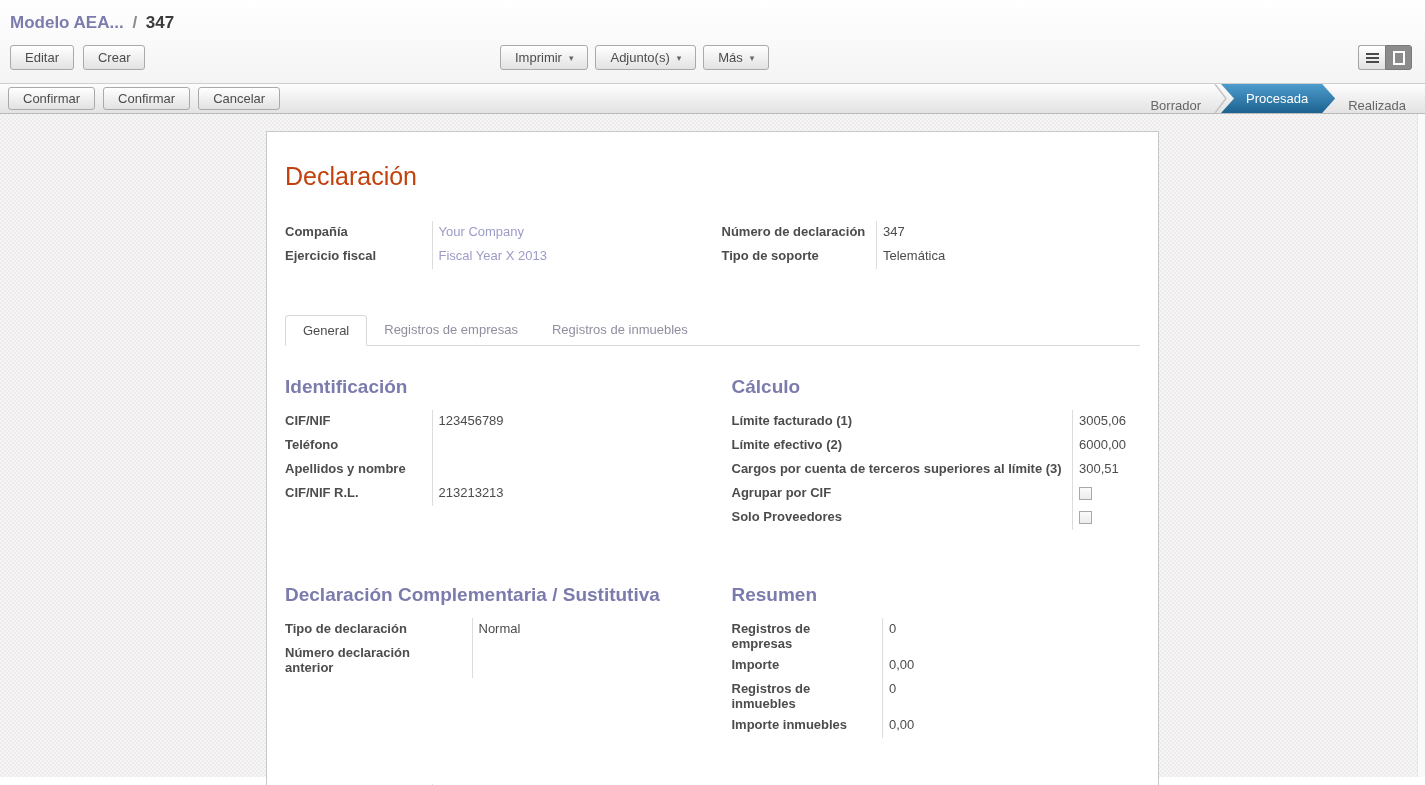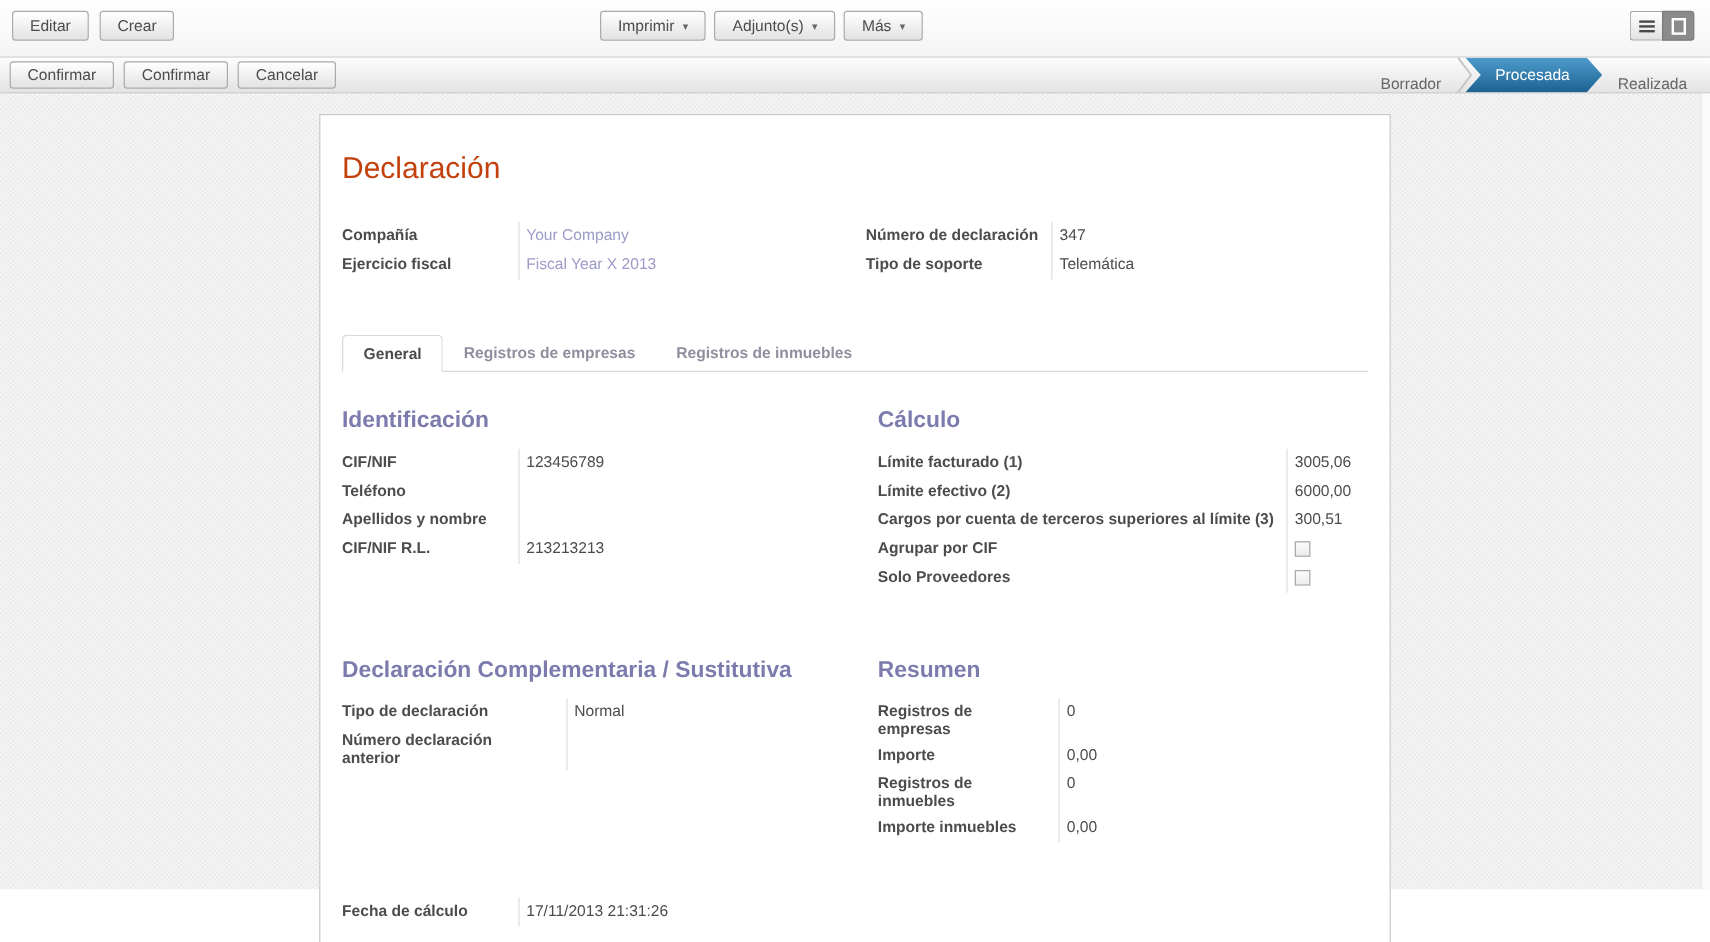--- a/index.html
+++ b/index.html
@@ -66,21 +66,21 @@
   table.fields { border-collapse:collapse; }
   .fields td { padding:3px 0; font-size:13px; color:#4c4c4c;
     vertical-align:top; height:24px; }
   .fields td.lbl { font-weight:bold; border-right:1px solid #dcdcdc; padding-right:10px; }
   .fields td.val { padding-left:6px; }
   .fields .link { color:#9c9bc7; cursor:pointer; }
 
   .top-group { display:grid; grid-template-columns:1fr 1fr; column-gap:18px;
     margin-bottom:46px; }
 
-  .tabbar { display:flex; border-bottom:1px solid #d8d8d8;font-weight:bold; }
+  .tabbar { display:flex; border-bottom:1px solid #d8d8d8; }
   .tab { font-size:13px; padding:7px 17px; color:#8f8f9f; cursor:pointer; }
   .tab.active { background:#fff; border:1px solid #d8d8d8; border-bottom:1px solid #fff;
     border-radius:4px 4px 0 0; margin-bottom:-1px; color:#4c4c4c; }
 
   .tab-content { padding-top:30px; }
   .sections-grid { display:grid; grid-template-columns:1fr 1fr;
     column-gap:38px; row-gap:54px; align-items:start; }
   .section-title { color:#7c7bad; font-size:19px; font-weight:bold; margin:0 0 12px; }
   .fecha-row { margin-top:46px; }
 
@@ -88,20 +88,25 @@
     background:linear-gradient(#fbfbfb,#ececec); cursor:pointer; margin-top:2px; }
 
   .w147 { width:147px; } .w155 { width:155px; } .w341 { width:341px; }
   .w187 { width:187px; } .w151 { width:151px; }
   .valmin { min-width:120px; }
 </style>
 </head>
 <body>
 
 <div class="header">
+  <div class="breadcrumb">
+    <a>Modelo AEA...</a>
+    <span class="sep">/</span>
+    <span class="current">347</span>
+  </div>
 
   <div class="controls">
     <div class="left-btns">
       <button class="btn">Editar</button>
       <button class="btn">Crear</button>
     </div>
 
     <div class="center-btns">
       <button class="btn">
         <span>Imprimir</span>

